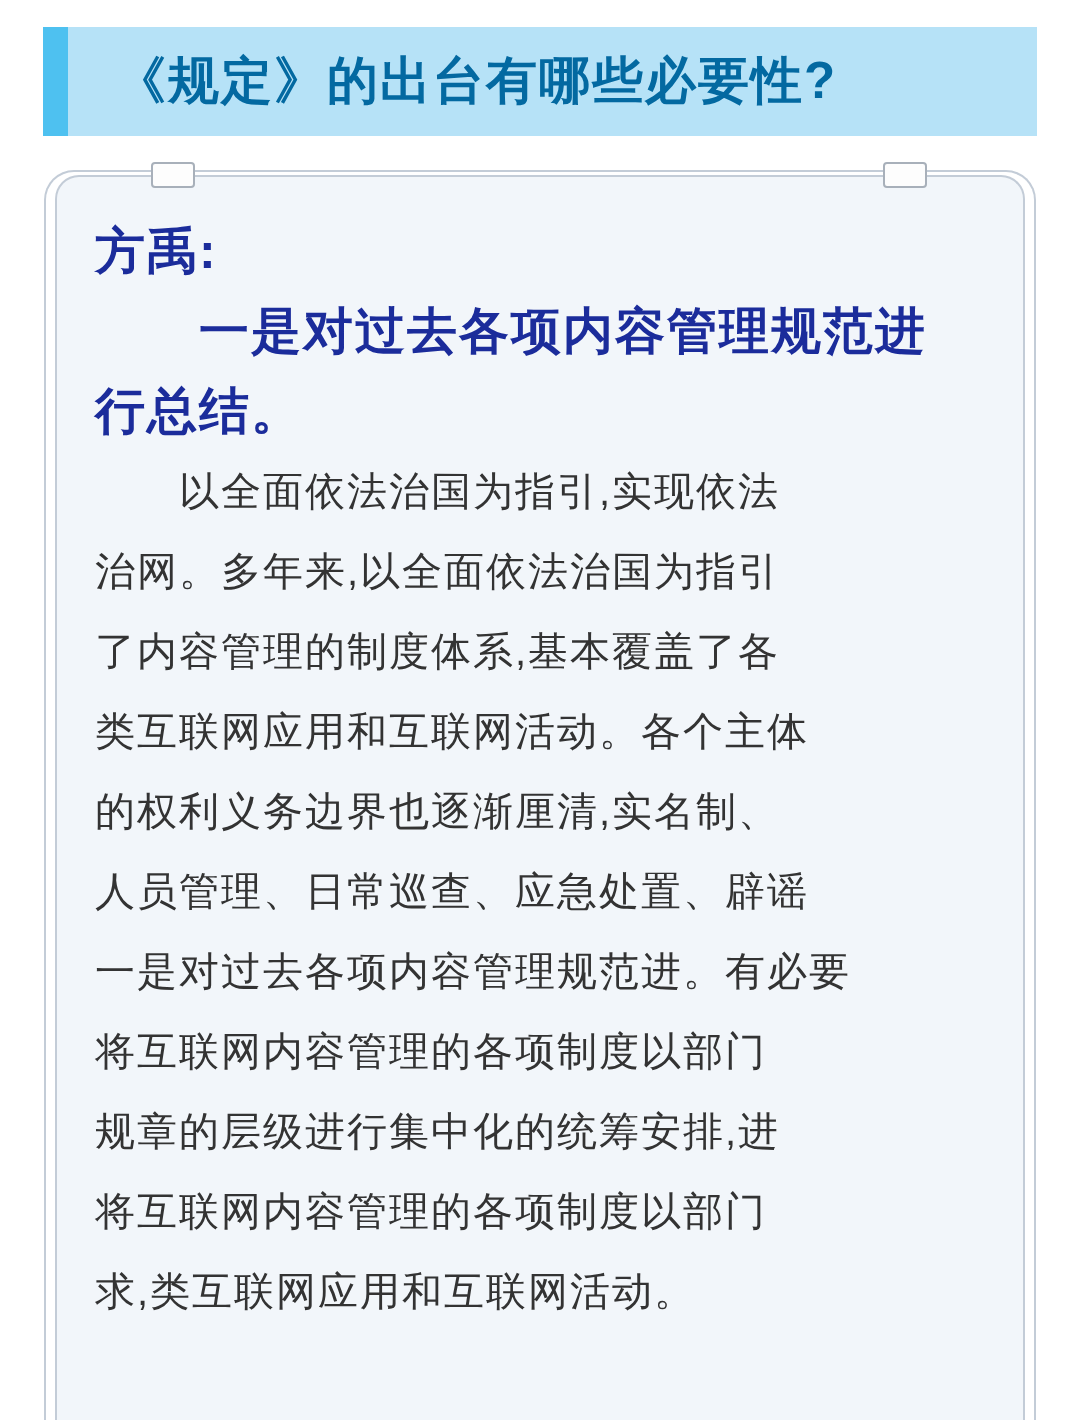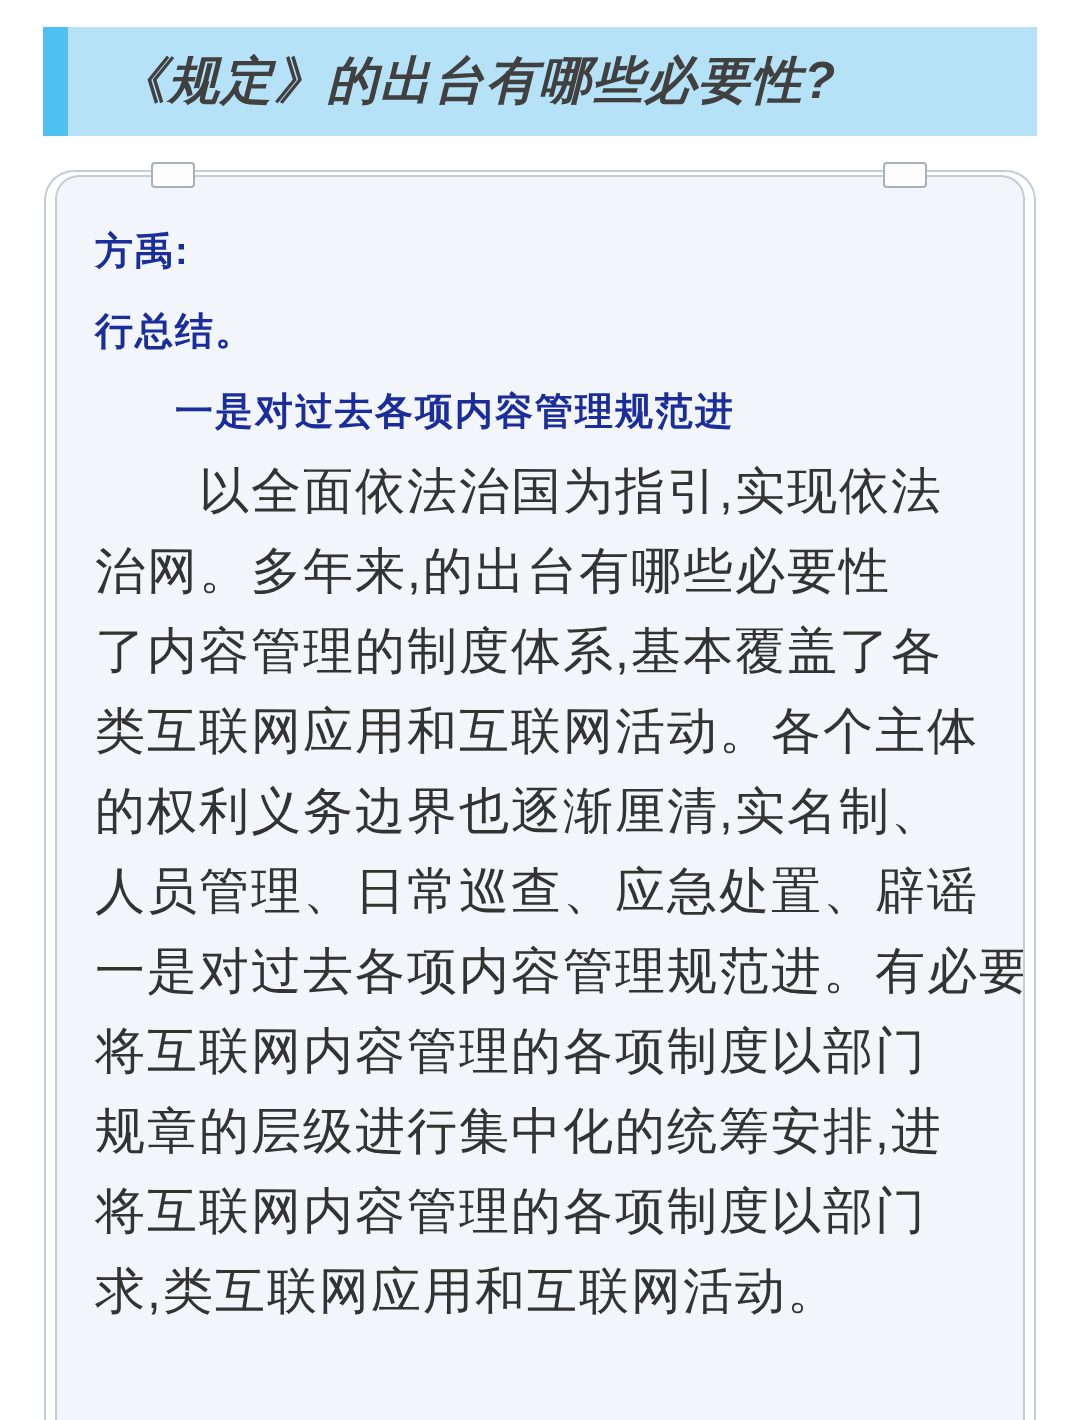--- a/index.html
+++ b/index.html
@@ -31,24 +31,23 @@
     left: 0;
     top: 0;
     width: 25px;
     height: 109px;
     background: #4ec1f0;
   }
   .banner-title {
     margin: 0 0 0 72px;
     font-size: 51px;
     font-weight: 800;
-    color: #404040;
+    color: #0369a1;
     letter-spacing: 2px;
     white-space: nowrap;
-    font-style: italic;
   }
 
   
   .card-outer {
     position: absolute;
     left: 44px;
     top: 170px;
     width: 992px;
     height: 1260px;
     box-sizing: border-box;
@@ -81,54 +80,54 @@
     border-radius: 4px;
     z-index: 3;
   }
   .clip-left  { left: 105px; }
   .clip-right { left: 837px; }
 
   
   .speaker,
   .heading-line {
     margin: 0;
-    font-size: 38px;
+    font-size: 50px;
     font-weight: 800;
     color: #1b2c9b;
     line-height: 80px;
     letter-spacing: 2px;
     white-space: nowrap;
   }
   .body-line {
     margin: 0;
-    font-size: 50px;
+    font-size: 40px;
     font-weight: 400;
     color: #333333;
     line-height: 80px;
     letter-spacing: 2px;
     white-space: nowrap;
   }
 </style>
 </head>
 <body>
 
 <div class="banner">
   <div class="banner-bar"></div>
   <h1 class="banner-title">《规定》的出台有哪些必要性?</h1>
 </div>
 
 <div class="card-outer">
   <div class="clip clip-left"></div>
   <div class="clip clip-right"></div>
   <div class="card-inner">
     <p class="speaker">方禹:</p>
+    <p class="heading-line">　　一是对过去各项内容管理规范进</p>
     <p class="heading-line">行总结。</p>
-    <p class="heading-line">　　一是对过去各项内容管理规范进</p>
     <p class="body-line">　　以全面依法治国为指引,实现依法</p>
-    <p class="body-line">治网。多年来,的出台有哪些必要性</p>
+    <p class="body-line">治网。多年来,以全面依法治国为指引</p>
     <p class="body-line">了内容管理的制度体系,基本覆盖了各</p>
     <p class="body-line">类互联网应用和互联网活动。各个主体</p>
     <p class="body-line">的权利义务边界也逐渐厘清,实名制、</p>
     <p class="body-line">人员管理、日常巡查、应急处置、辟谣</p>
     <p class="body-line">一是对过去各项内容管理规范进。有必要</p>
     <p class="body-line">将互联网内容管理的各项制度以部门</p>
     <p class="body-line">规章的层级进行集中化的统筹安排,进</p>
     <p class="body-line">将互联网内容管理的各项制度以部门</p>
     <p class="body-line">求,类互联网应用和互联网活动。</p>
   </div>

